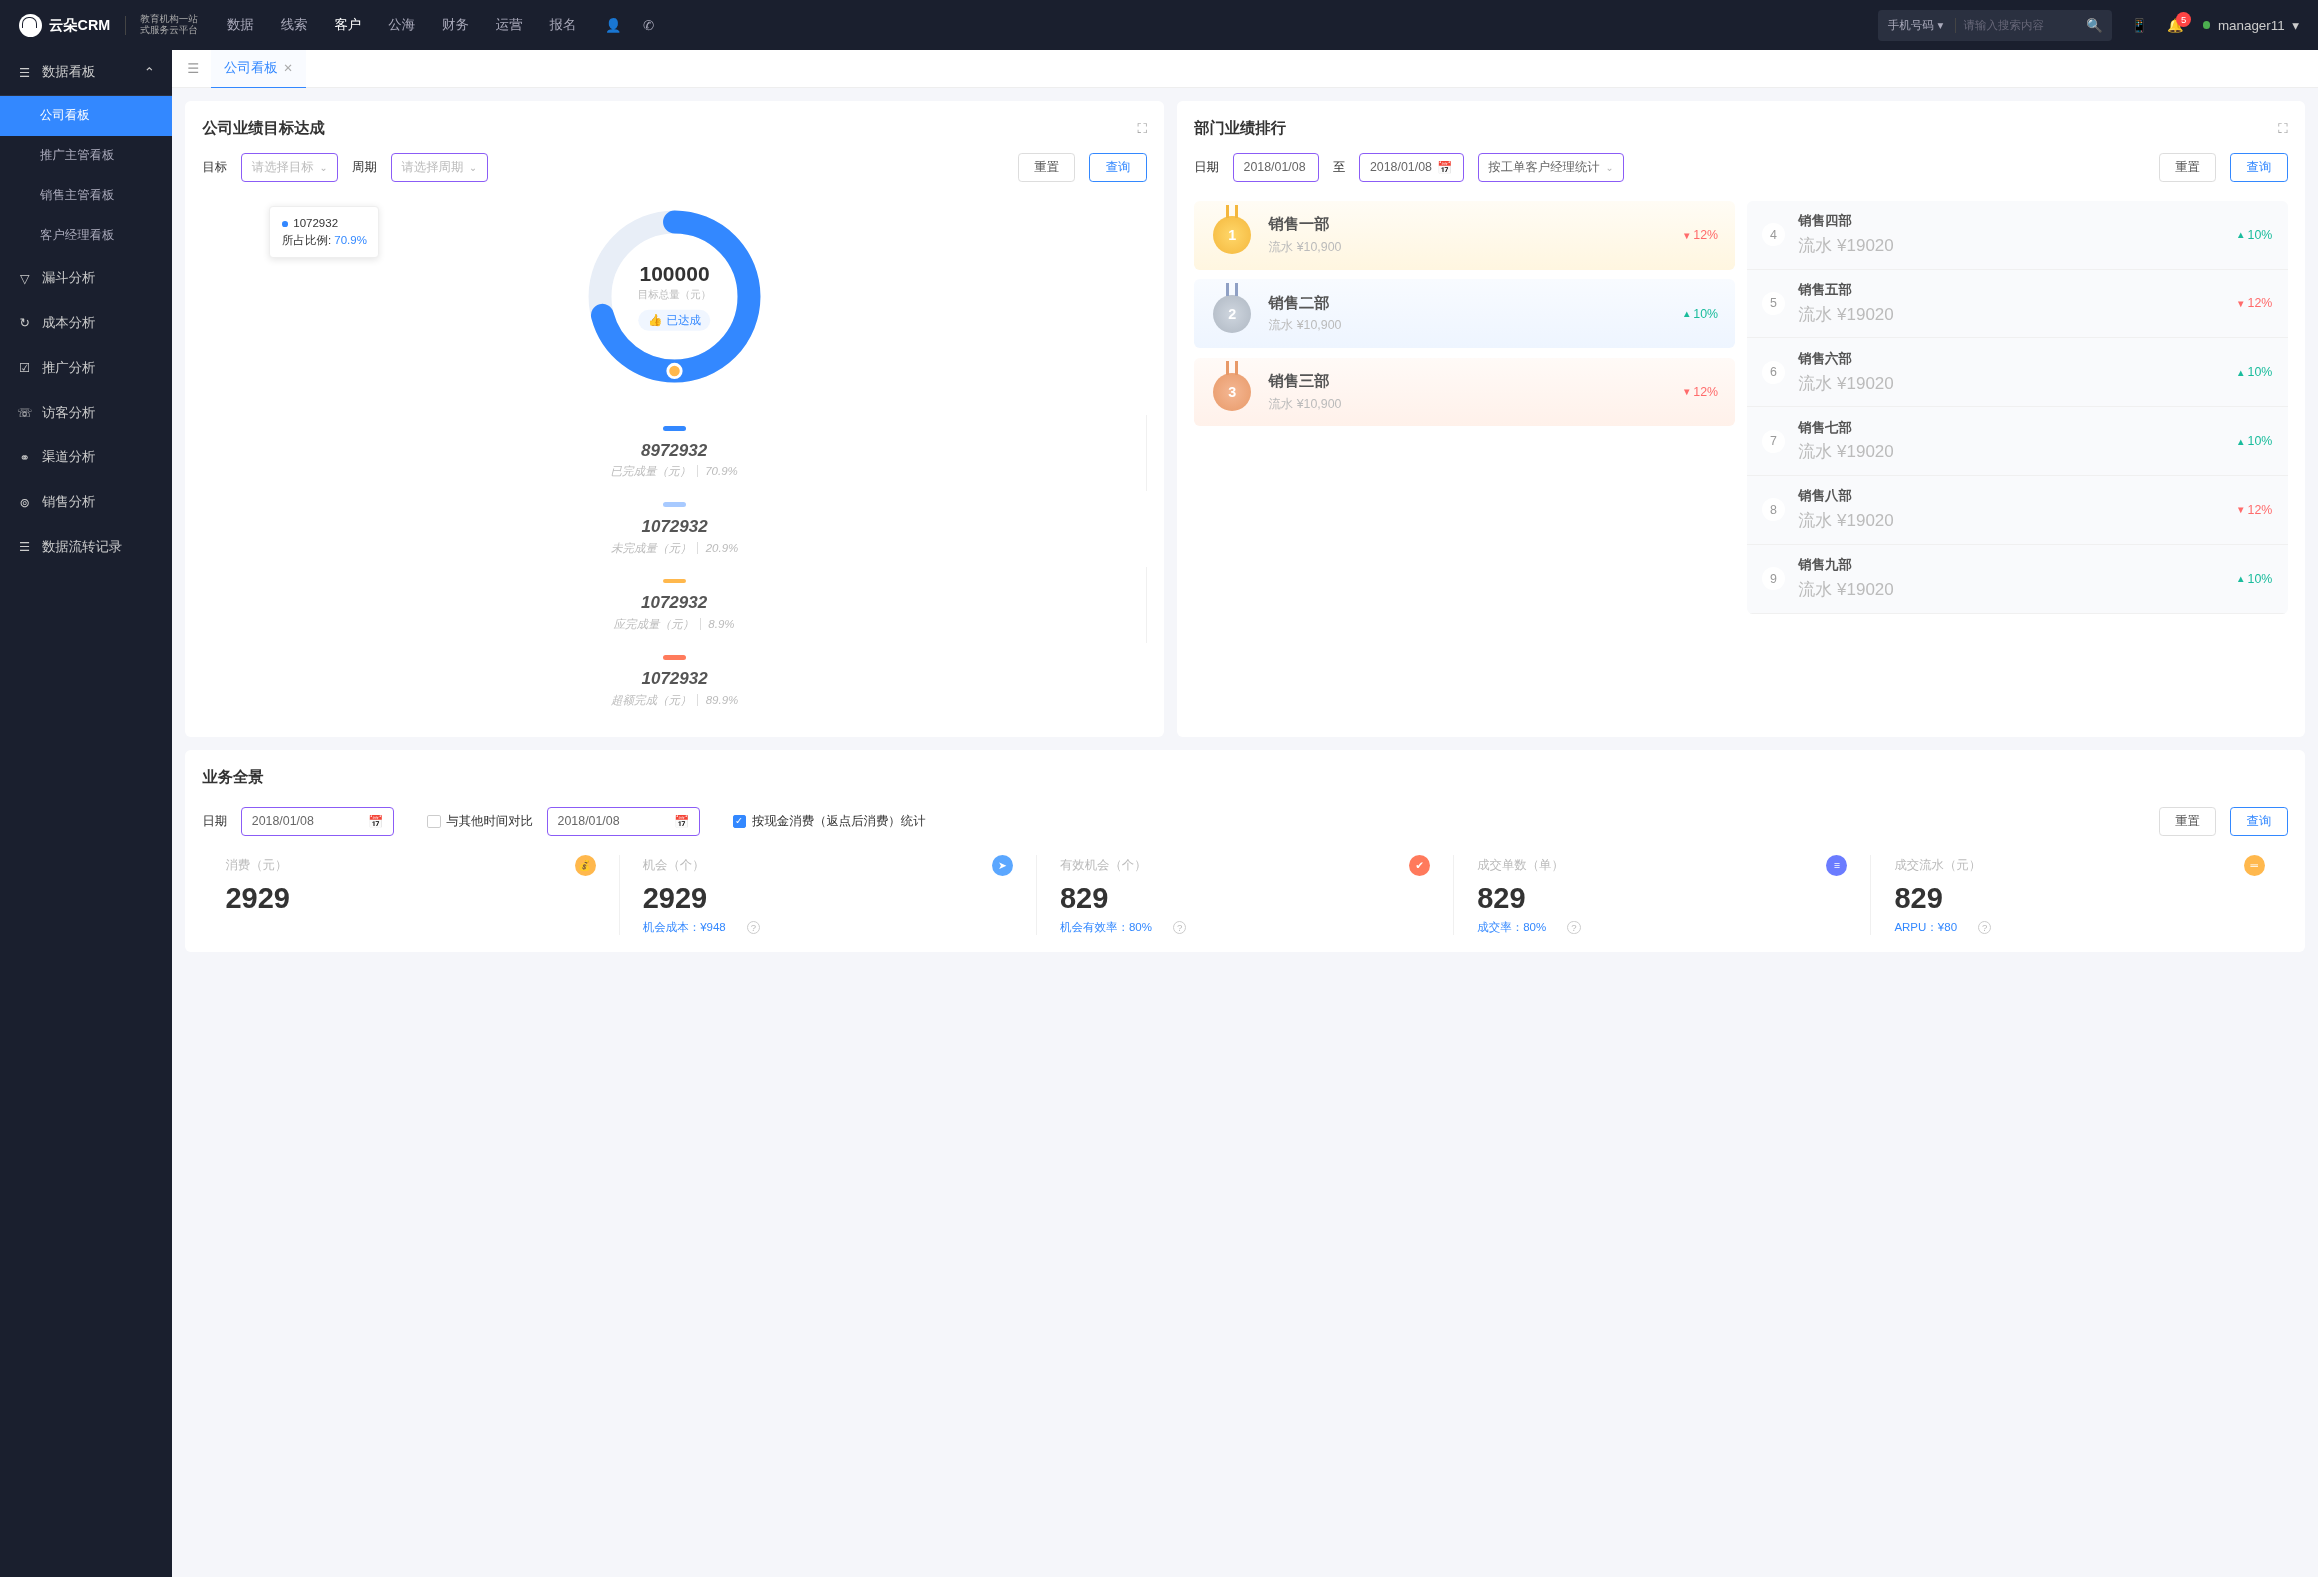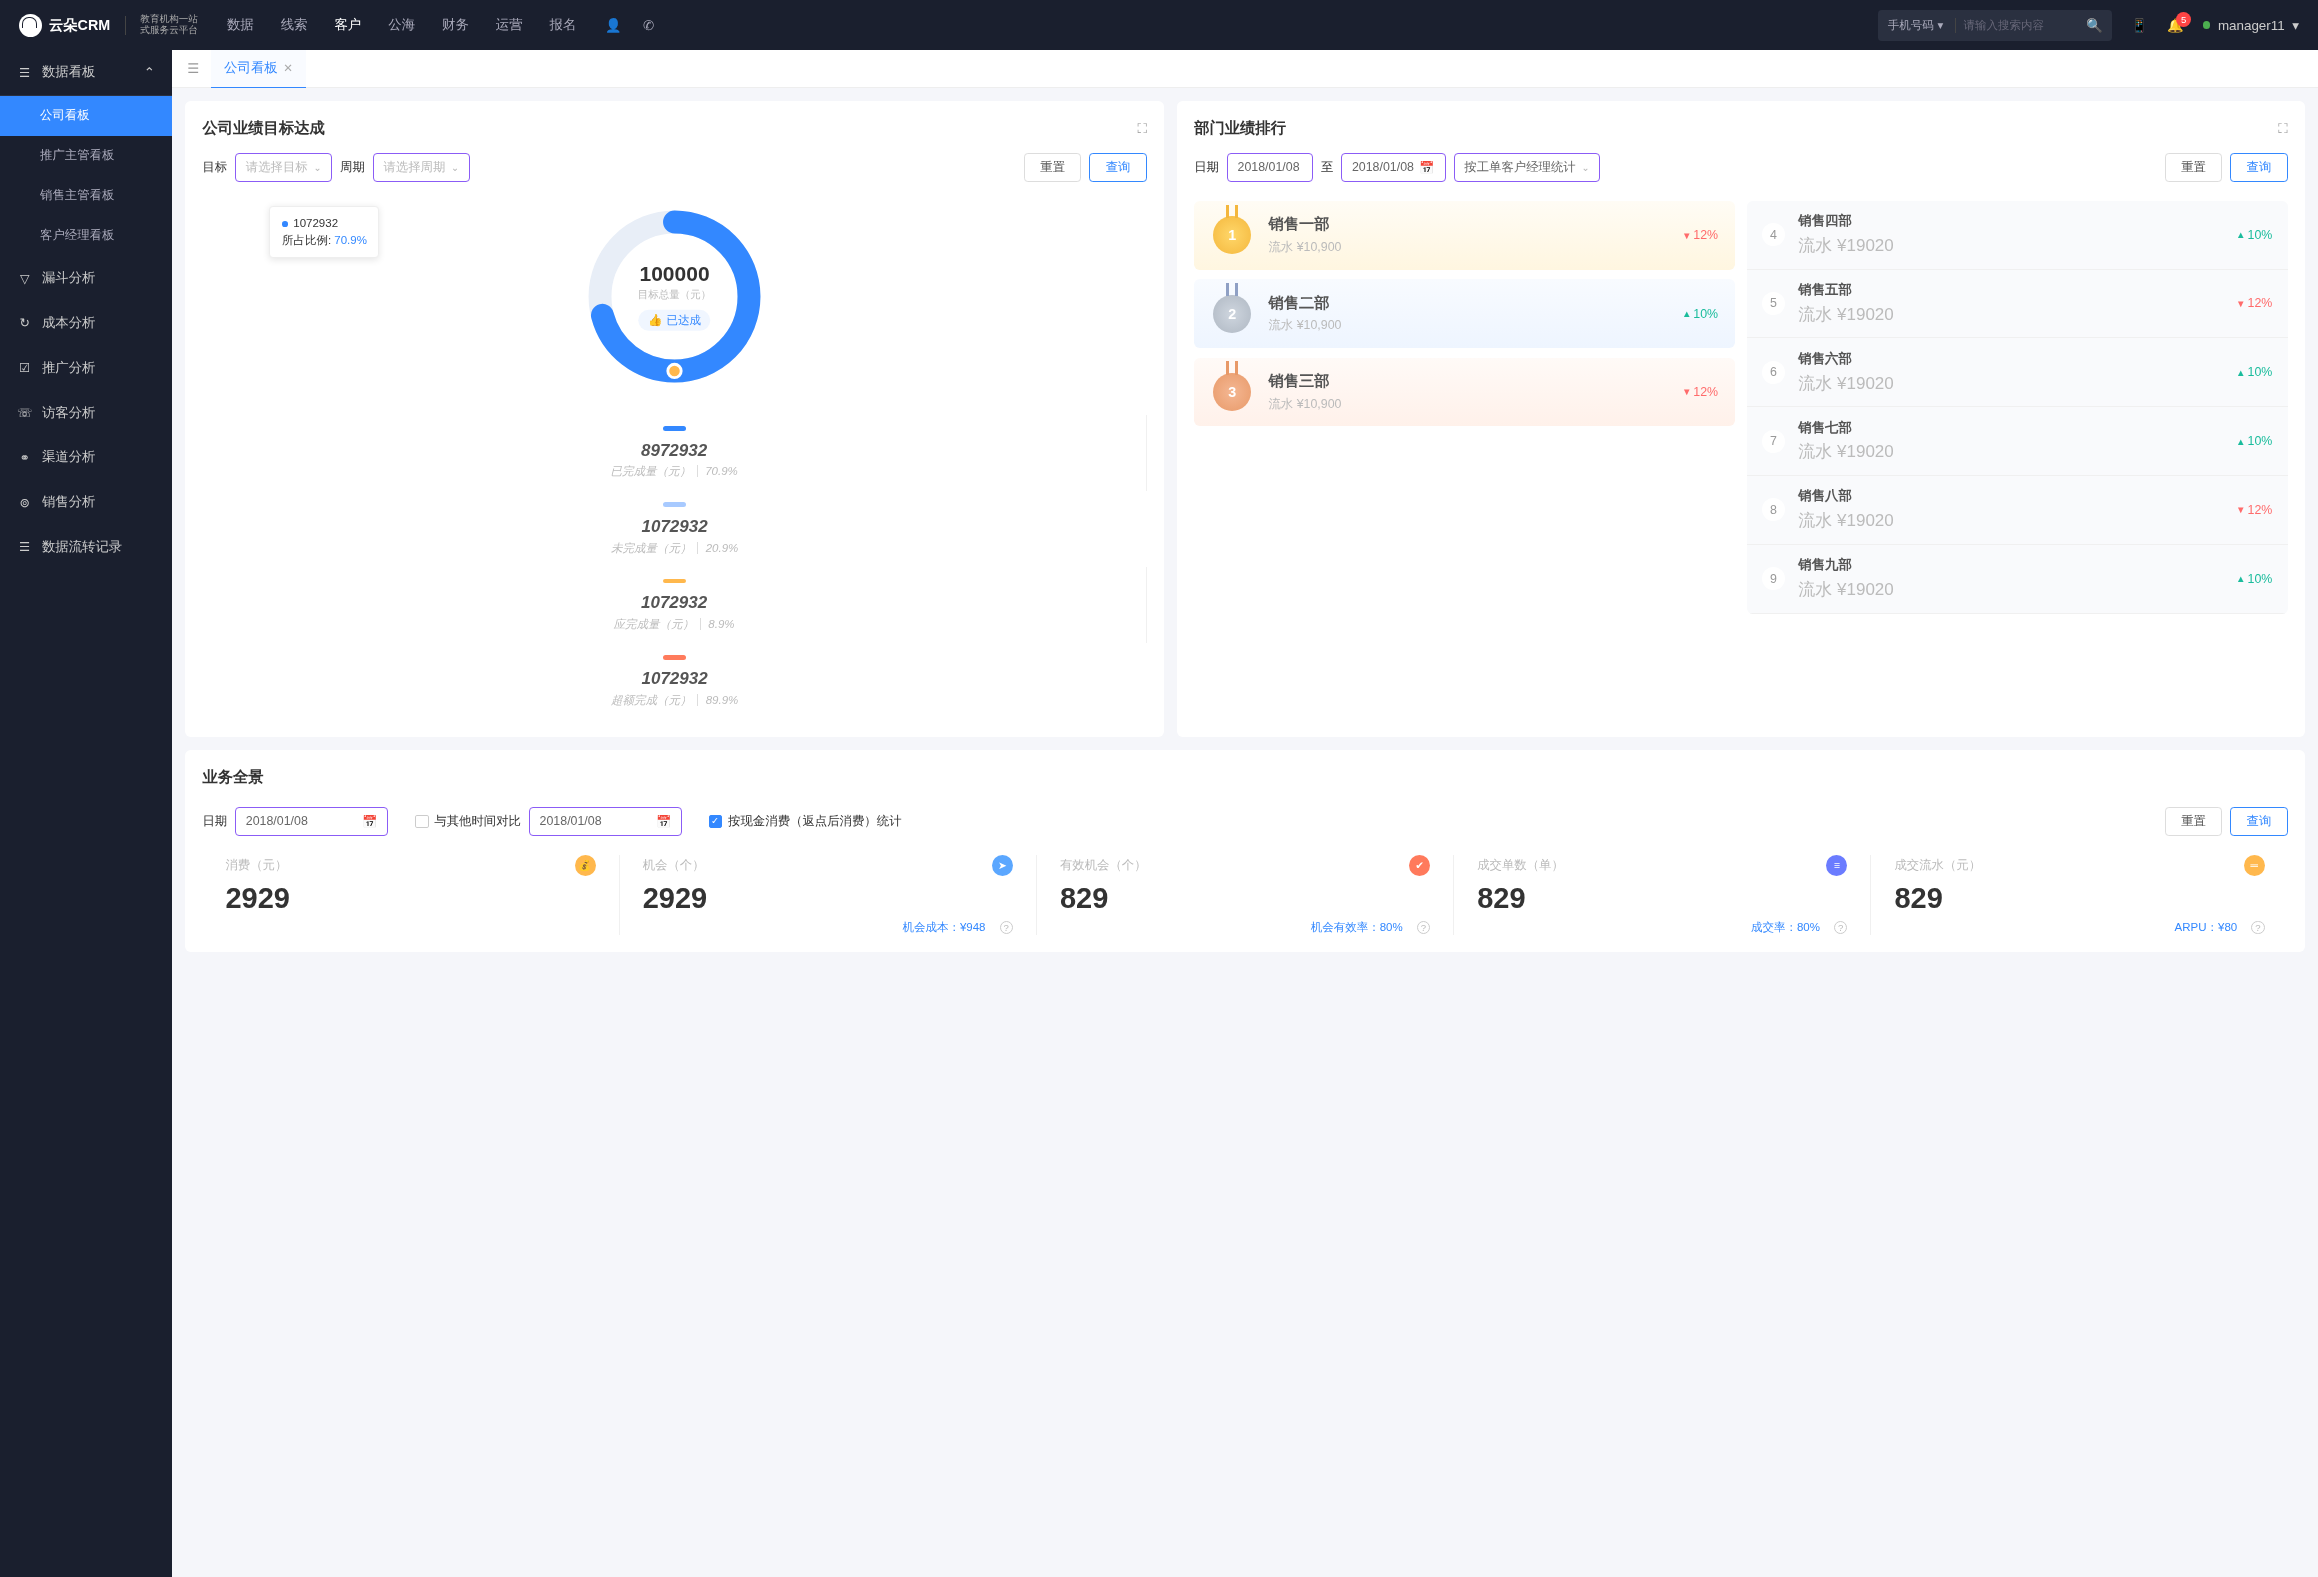--- a/index.html
+++ b/index.html
@@ -43,21 +43,21 @@
 .tab { padding: 0 13.4px; height: 38px; display: flex; align-items: center; gap: 5.7px; border-bottom: 1.9px solid #3388ff; color: #3388ff; background: #f9fbff; }
 .tab-x { color: #aaa; font-size: 11.5px; cursor: pointer; }
 
 .content { padding: 13.4px; display: flex; flex-direction: column; gap: 13.4px; }
 .row { display: flex; gap: 13.4px; }
 .card { background: #fff; border-radius: 5.7px; padding: 17px; flex: 1; }
 .card-h { display: flex; align-items: center; justify-content: space-between; margin-bottom: 13.4px; }
 .card-title { font-size: 15.3px; font-weight: 600; color: #333; }
 .expand { color: #999; cursor: pointer; font-size: 13.4px; }
 
-.filters { display: flex; align-items: center; gap: 8px; margin-bottom: 19px; flex-wrap: wrap; }
+.filters { display: flex; align-items: center; gap: 14px; margin-bottom: 19px; flex-wrap: wrap; }
 .flabel { color: #333; font-size: 12.4px; }
 .fsel { border: 1px solid #8b5cf6; border-radius: 4px; height: 29px; padding: 0 9.6px; display: flex; align-items: center; gap: 5.7px; color: #bbb; cursor: pointer; font-size: 12.4px; min-width: 86px; justify-content: space-between; }
 .fsel .chev { font-size: 9.6px; color: #bbb; }
 .fval { color: #666; }
 .btn { border: 1px solid #ddd; border-radius: 3.8px; height: 29px; padding: 0 15.3px; background: #fff; cursor: pointer; font-size: 12.4px; color: #555; }
 .btn.primary { border-color: #3388ff; color: #3388ff; }
 .fspacer { flex: 1; }
 
 
 .donut-wrap { display: flex; justify-content: center; position: relative; margin: 9.6px 0 23px; }
@@ -108,21 +108,21 @@
 .rank-row .rank-sub { font-size: 17px; }
 
 
 .kpis { display: flex; margin-top: 19px; }
 .kpi { flex: 1; padding: 0 23px; border-right: 1px solid #f0f0f0; }
 .kpi:last-child { border-right: none; }
 .kpi-h { display: flex; justify-content: space-between; align-items: center; margin-bottom: 5.7px; }
 .kpi-lbl { font-size: 12.4px; color: #bbb; }
 .kpi-ico { width: 21px; height: 21px; border-radius: 50%; display: flex; align-items: center; justify-content: center; font-size: 10.5px; color: #fff; }
 .kpi-val { font-size: 29px; font-weight: 700; color: #333; }
-.kpi-sub { font-size: 11.5px; margin-top: 5.7px; display: flex; align-items: center; gap: 14px; justify-content: flex-end; }
+.kpi-sub { font-size: 11.5px; margin-top: 5.7px; display: flex; align-items: center; gap: 21px; }
 .kpi-sub .l { color: #3388ff; }
 .qmark { width: 13.4px; height: 13.4px; border: 1px solid #ccc; border-radius: 50%; font-size: 9.6px; color: #bbb; display: inline-flex; align-items: center; justify-content: center; }
 
 .cb { width: 13.4px; height: 13.4px; border: 1px solid #ccc; border-radius: 1.9px; display: inline-block; position: relative; }
 .cb.checked { background: #3388ff; border-color: #3388ff; }
 .cb.checked::after { content: "✓"; color: #fff; font-size: 9.6px; position: absolute; top: -1px; left: 1px; }
 .cal-ico { color: #bbb; font-size: 12.4px; }
 .triangle { font-size: 9.6px; }
 </style>
 </head>

